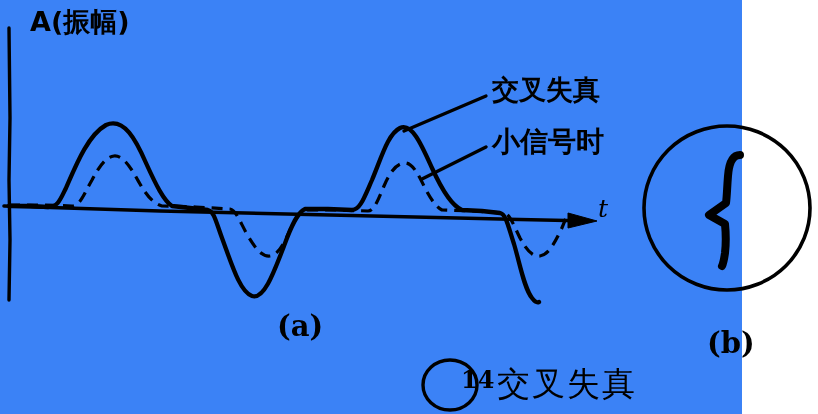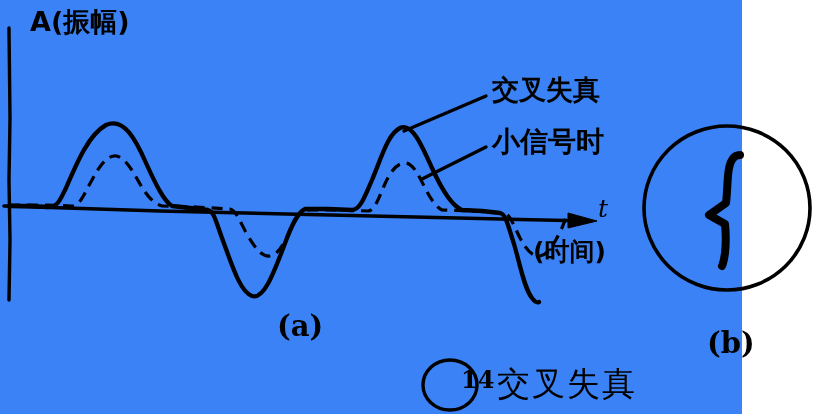--- a/index.html
+++ b/index.html
@@ -179,21 +179,20 @@
 
     <g>
       <ellipse cx="450" cy="385" rx="27" ry="25" fill="none" stroke="#000" stroke-width="3.4"></ellipse>
     </g>
   </svg>
 
   <div class="cjk-label" id="axis-y-label">A(振幅)</div>
 
   <div class="latin-label" id="axis-t-label">t</div>
 
-  <div class="cjk-label" id="axis-t-sub-label">(时间)</div>
 
   <div class="cjk-label" id="large-signal-label">交叉失真</div>
 
   <div class="cjk-label" id="small-signal-label">小信号时</div>
 
   <div class="latin-label" id="panel-a-label">(a)</div>
 
   <div class="latin-label" id="panel-b-label">(b)</div>
 
   <div class="latin-label" id="caption-number">14</div>

